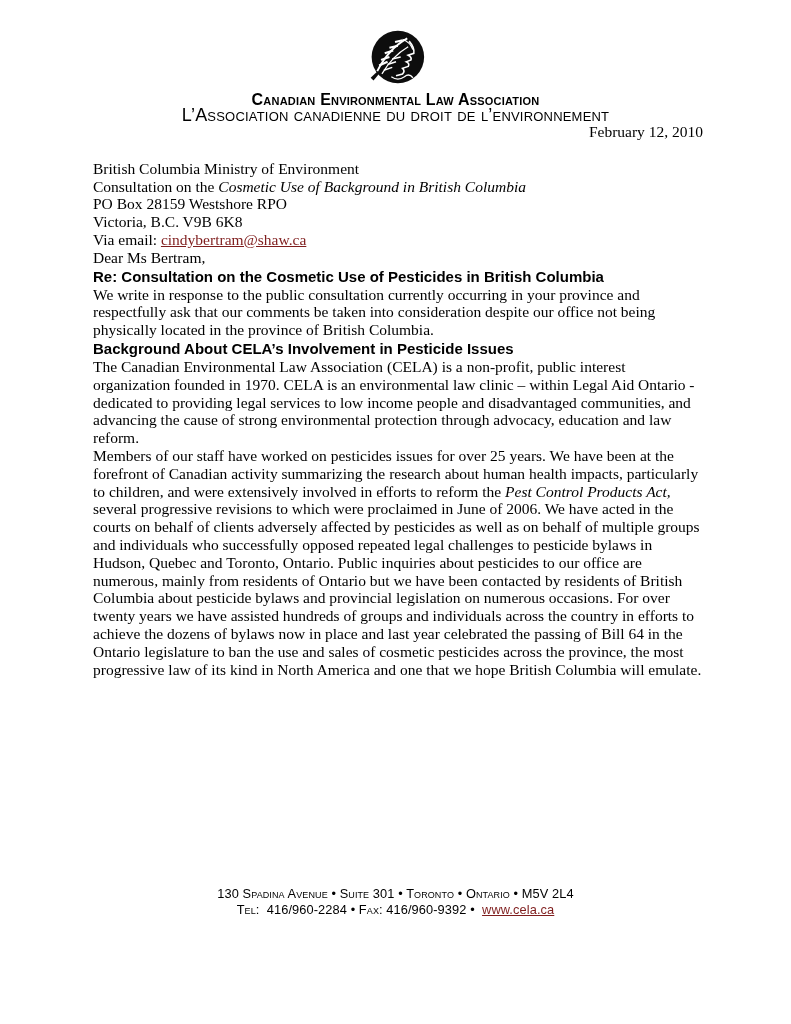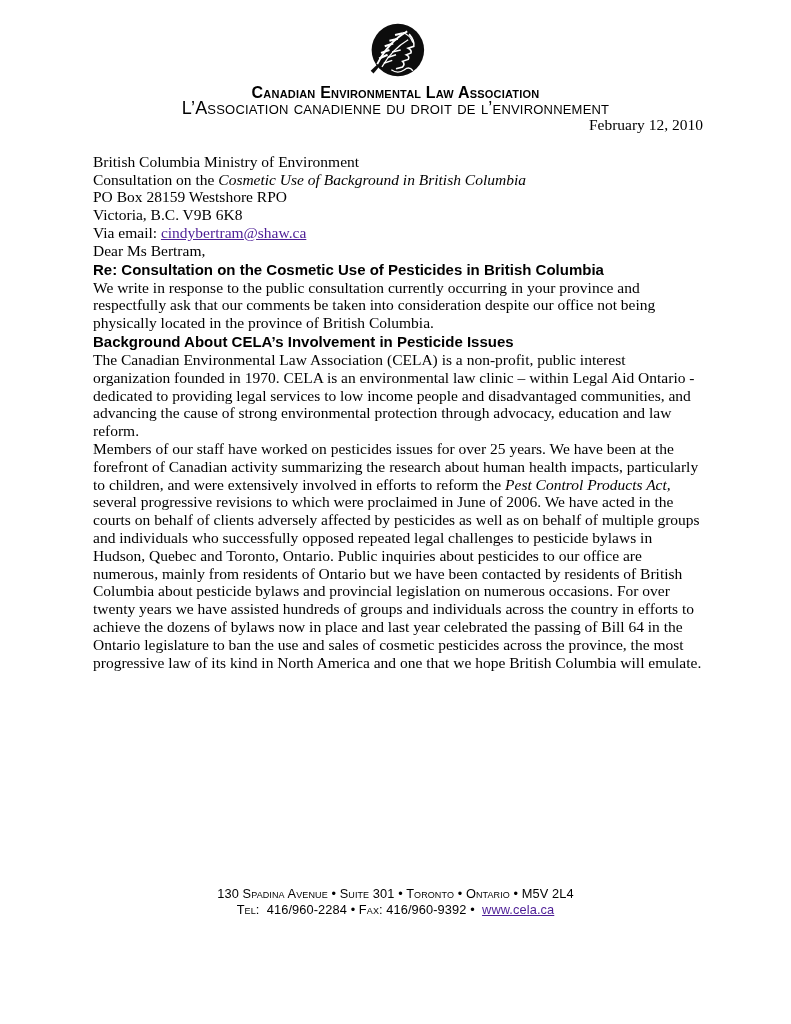--- a/index.html
+++ b/index.html
@@ -8,21 +8,21 @@
     position: relative;
     width: 791px;
     height: 1024px;
     background: #ffffff;
     overflow: hidden;
     font-family: "Liberation Serif", serif;
     color: #000000;
   }
 
   
-  .letterhead { text-align: center; padding-top: 21px; }
+  .letterhead { text-align: center; padding-top: 28px; }
   .logo-wrap { display: block; margin: 0 auto; width: 70px; height: 60px; }
   .org-name-en {
     margin-top: 3px;
     font-family: "Liberation Sans", sans-serif;
     font-weight: bold;
     font-variant: small-caps;
     font-size: 16px;
     letter-spacing: 0.2px;
     line-height: 17px;
   }
@@ -53,21 +53,21 @@
   .block-para3      { margin-top: 18px; }
 
   .heading-sans {
     font-family: "Liberation Sans", sans-serif;
     font-weight: bold;
     font-size: 15px;
     line-height: 19px;
   }
   .italic { font-style: italic; }
   a.doc-link, .doc-link {
-    color: #4c1d95;
+    color: #7f1d1d;
     text-decoration: underline;
     cursor: pointer;
     margin-top: 32px;
   }
 
   
   .page-footer {
     position: absolute;
     left: 0; right: 0;
     top: 886px;

